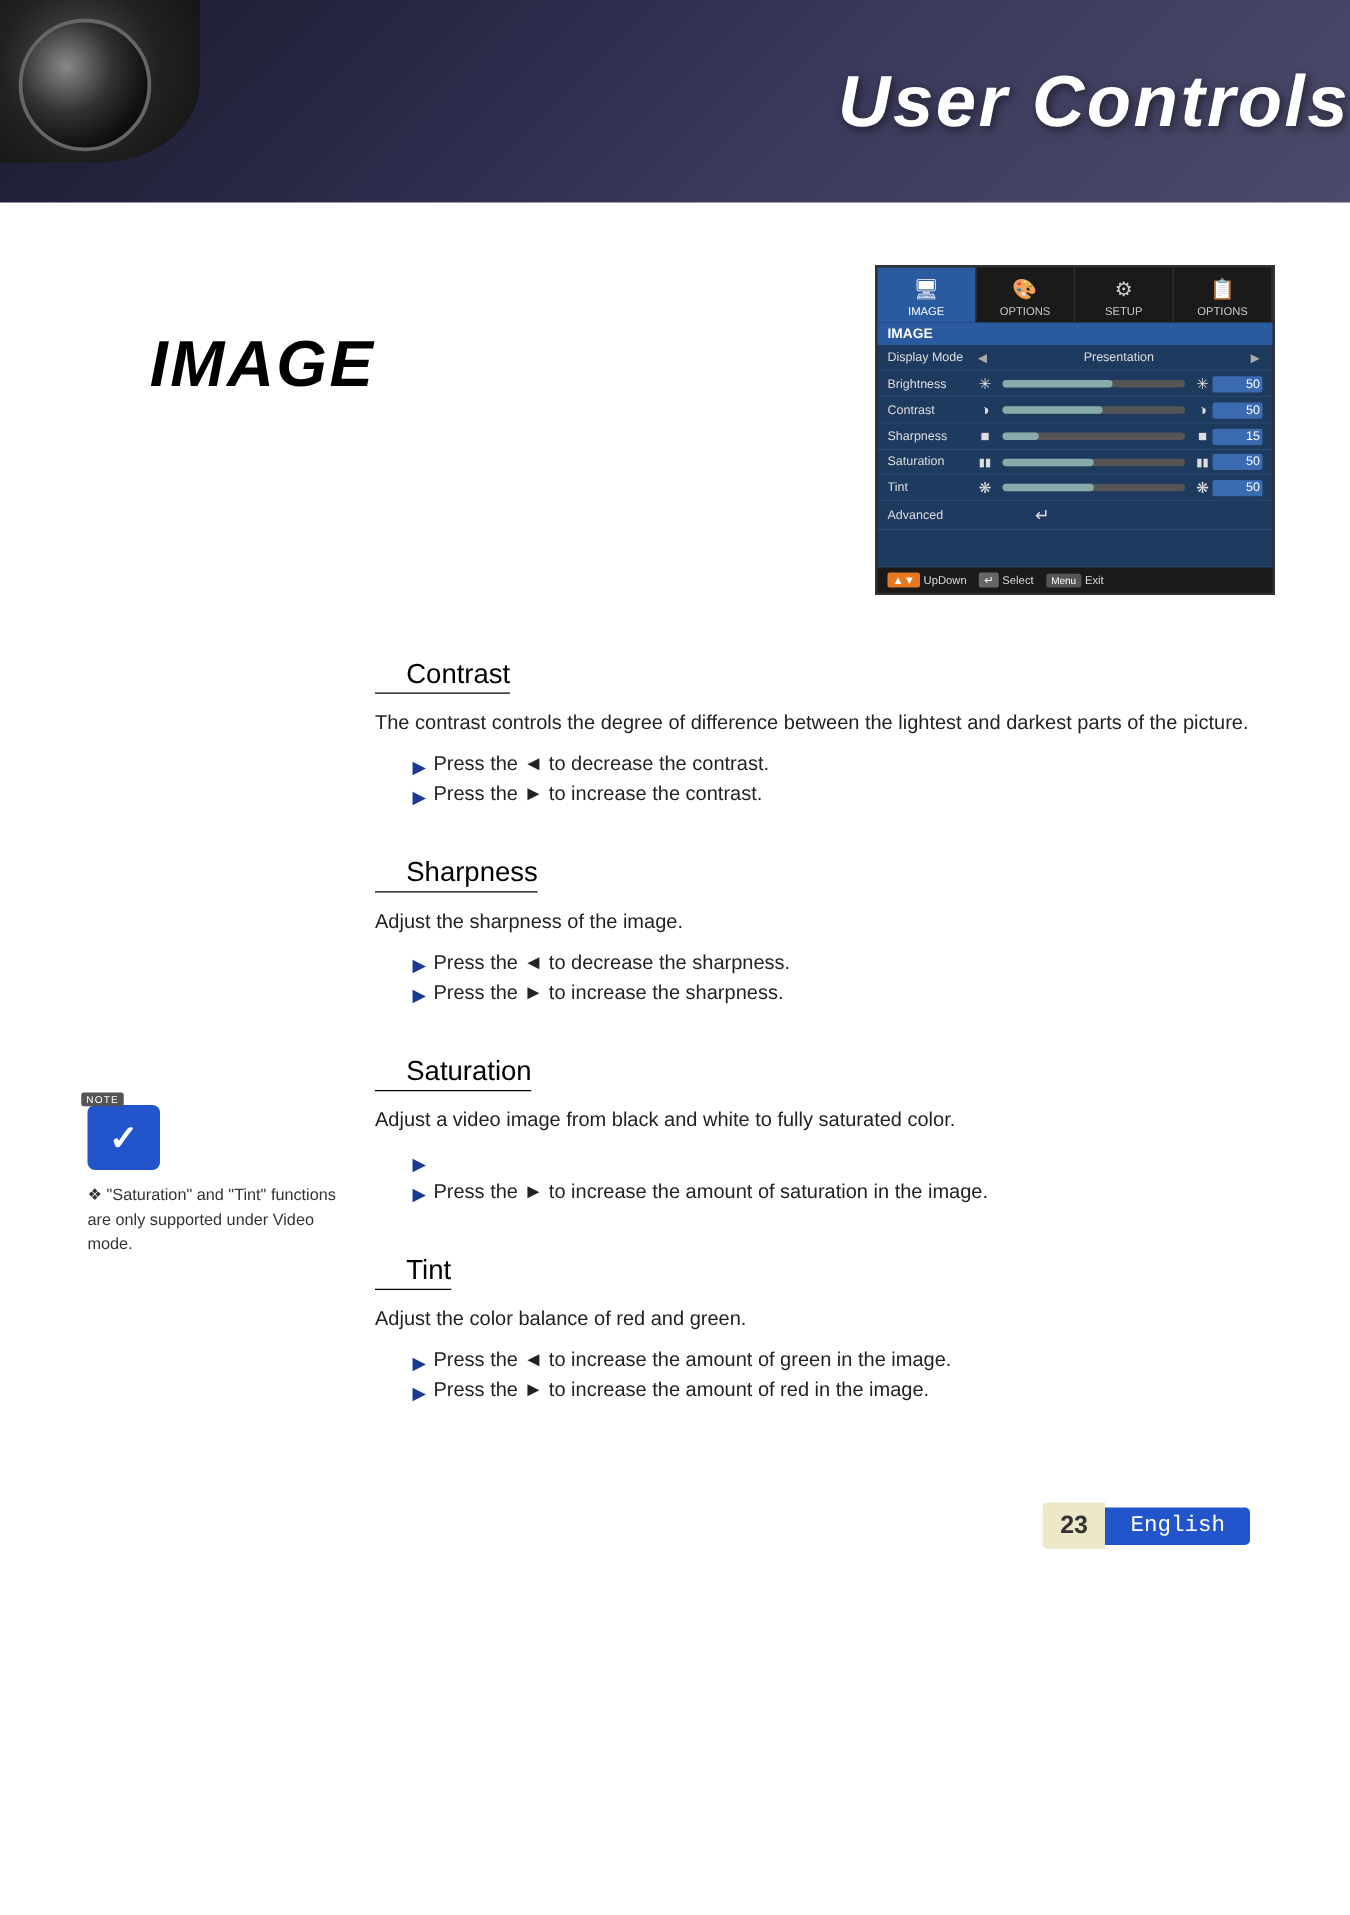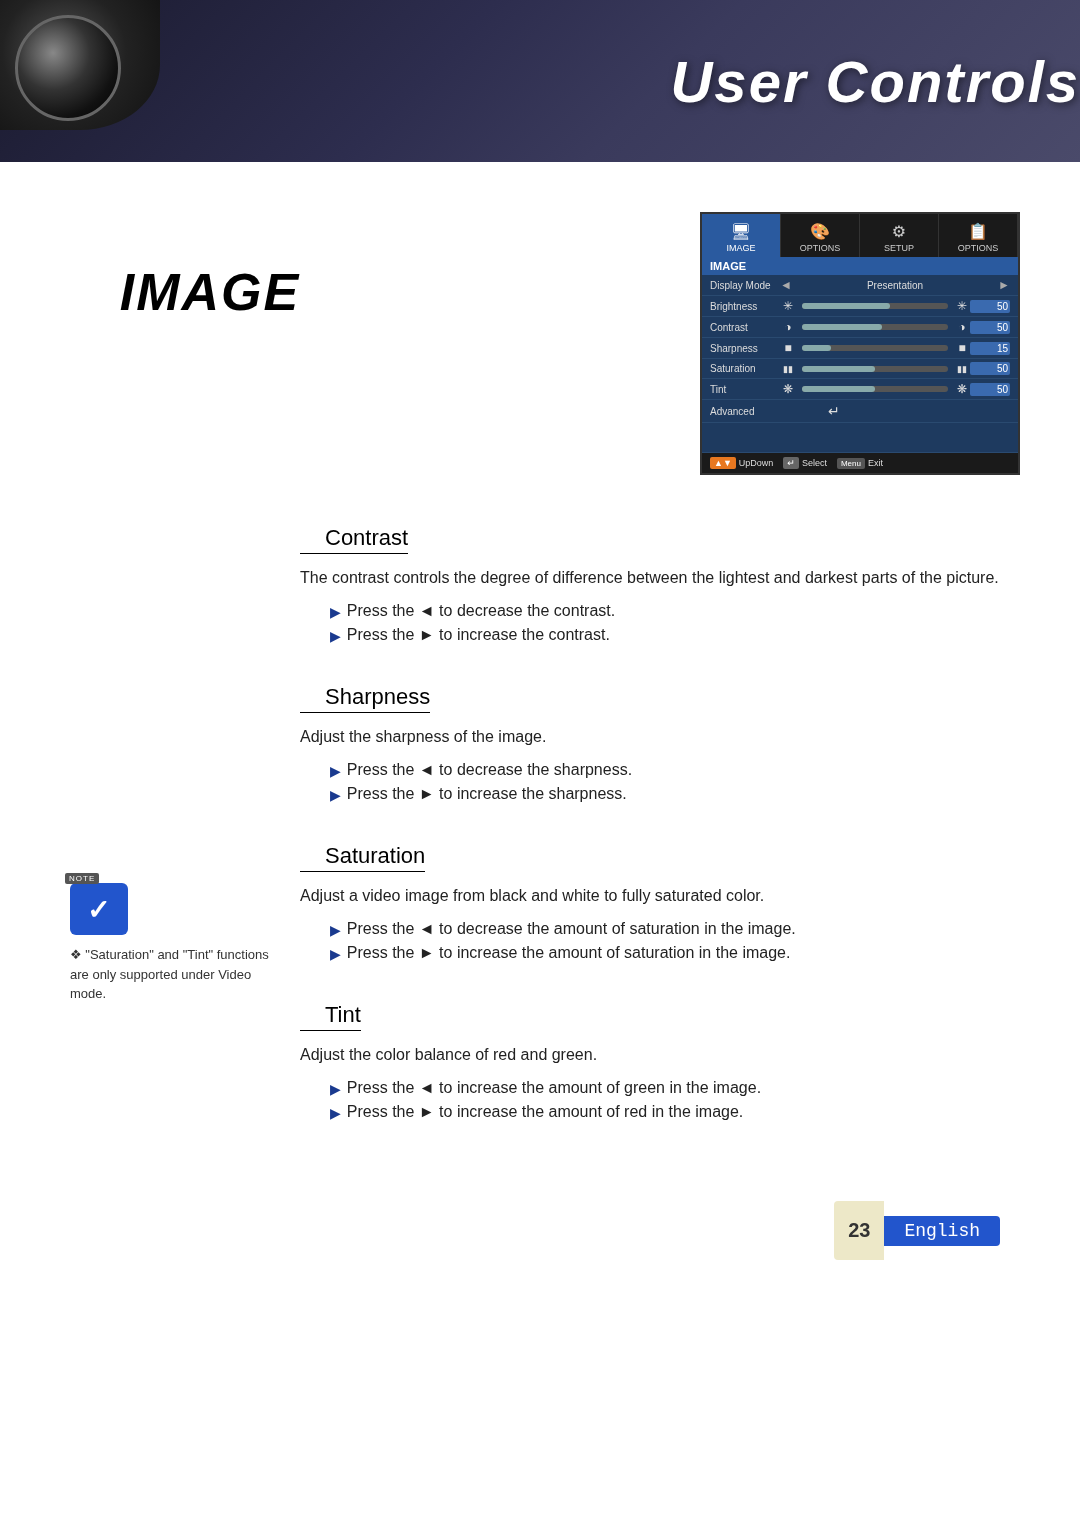--- a/index.html
+++ b/index.html
@@ -428,21 +428,20 @@
     </div>
 
     <div style="flex: 1; padding-left: 30px;">
 
       <div class="section">
         <h2 class="section-title">Saturation</h2>
         <p class="section-desc">Adjust a video image from black and white to fully saturated color.</p>
         <ul class="bullet-list">
           <li>
             <span class="bullet-arrow">▶</span>
-            <span>Press the ◄ to decrease the amount of saturation in the image.</span>
           </li>
           <li>
             <span class="bullet-arrow">▶</span>
             <span>Press the ► to increase the amount of saturation in the image.</span>
           </li>
         </ul>
       </div>
 
       <div class="section">
         <h2 class="section-title">Tint</h2>
@@ -456,18 +455,18 @@
             <span class="bullet-arrow">▶</span>
             <span>Press the ► to increase the amount of red in the image.</span>
           </li>
         </ul>
       </div>
     </div>
   </div>
 
   <div style="display:flex; justify-content:flex-end; margin-top: 40px; padding-right: 20px;">
     <div style="display:flex; align-items:center;">
-      <span style="background:#ede8c8; padding:18px 14px; font-size:20px; font-weight:bold; color:#333; border-radius:4px 0 0 4px;">23</span>
+      <span style="background:#ede8c8; padding:7px 14px; font-size:20px; font-weight:bold; color:#333; border-radius:4px 0 0 4px;">23</span>
       <span style="background:#2255cc; padding:5px 20px; font-size:18px; color:#ffffff; border-radius:0 4px 4px 0;font-family:Liberation Mono, monospace;">English</span>
     </div>
   </div>
 
 </div>
 
 </body></html>

